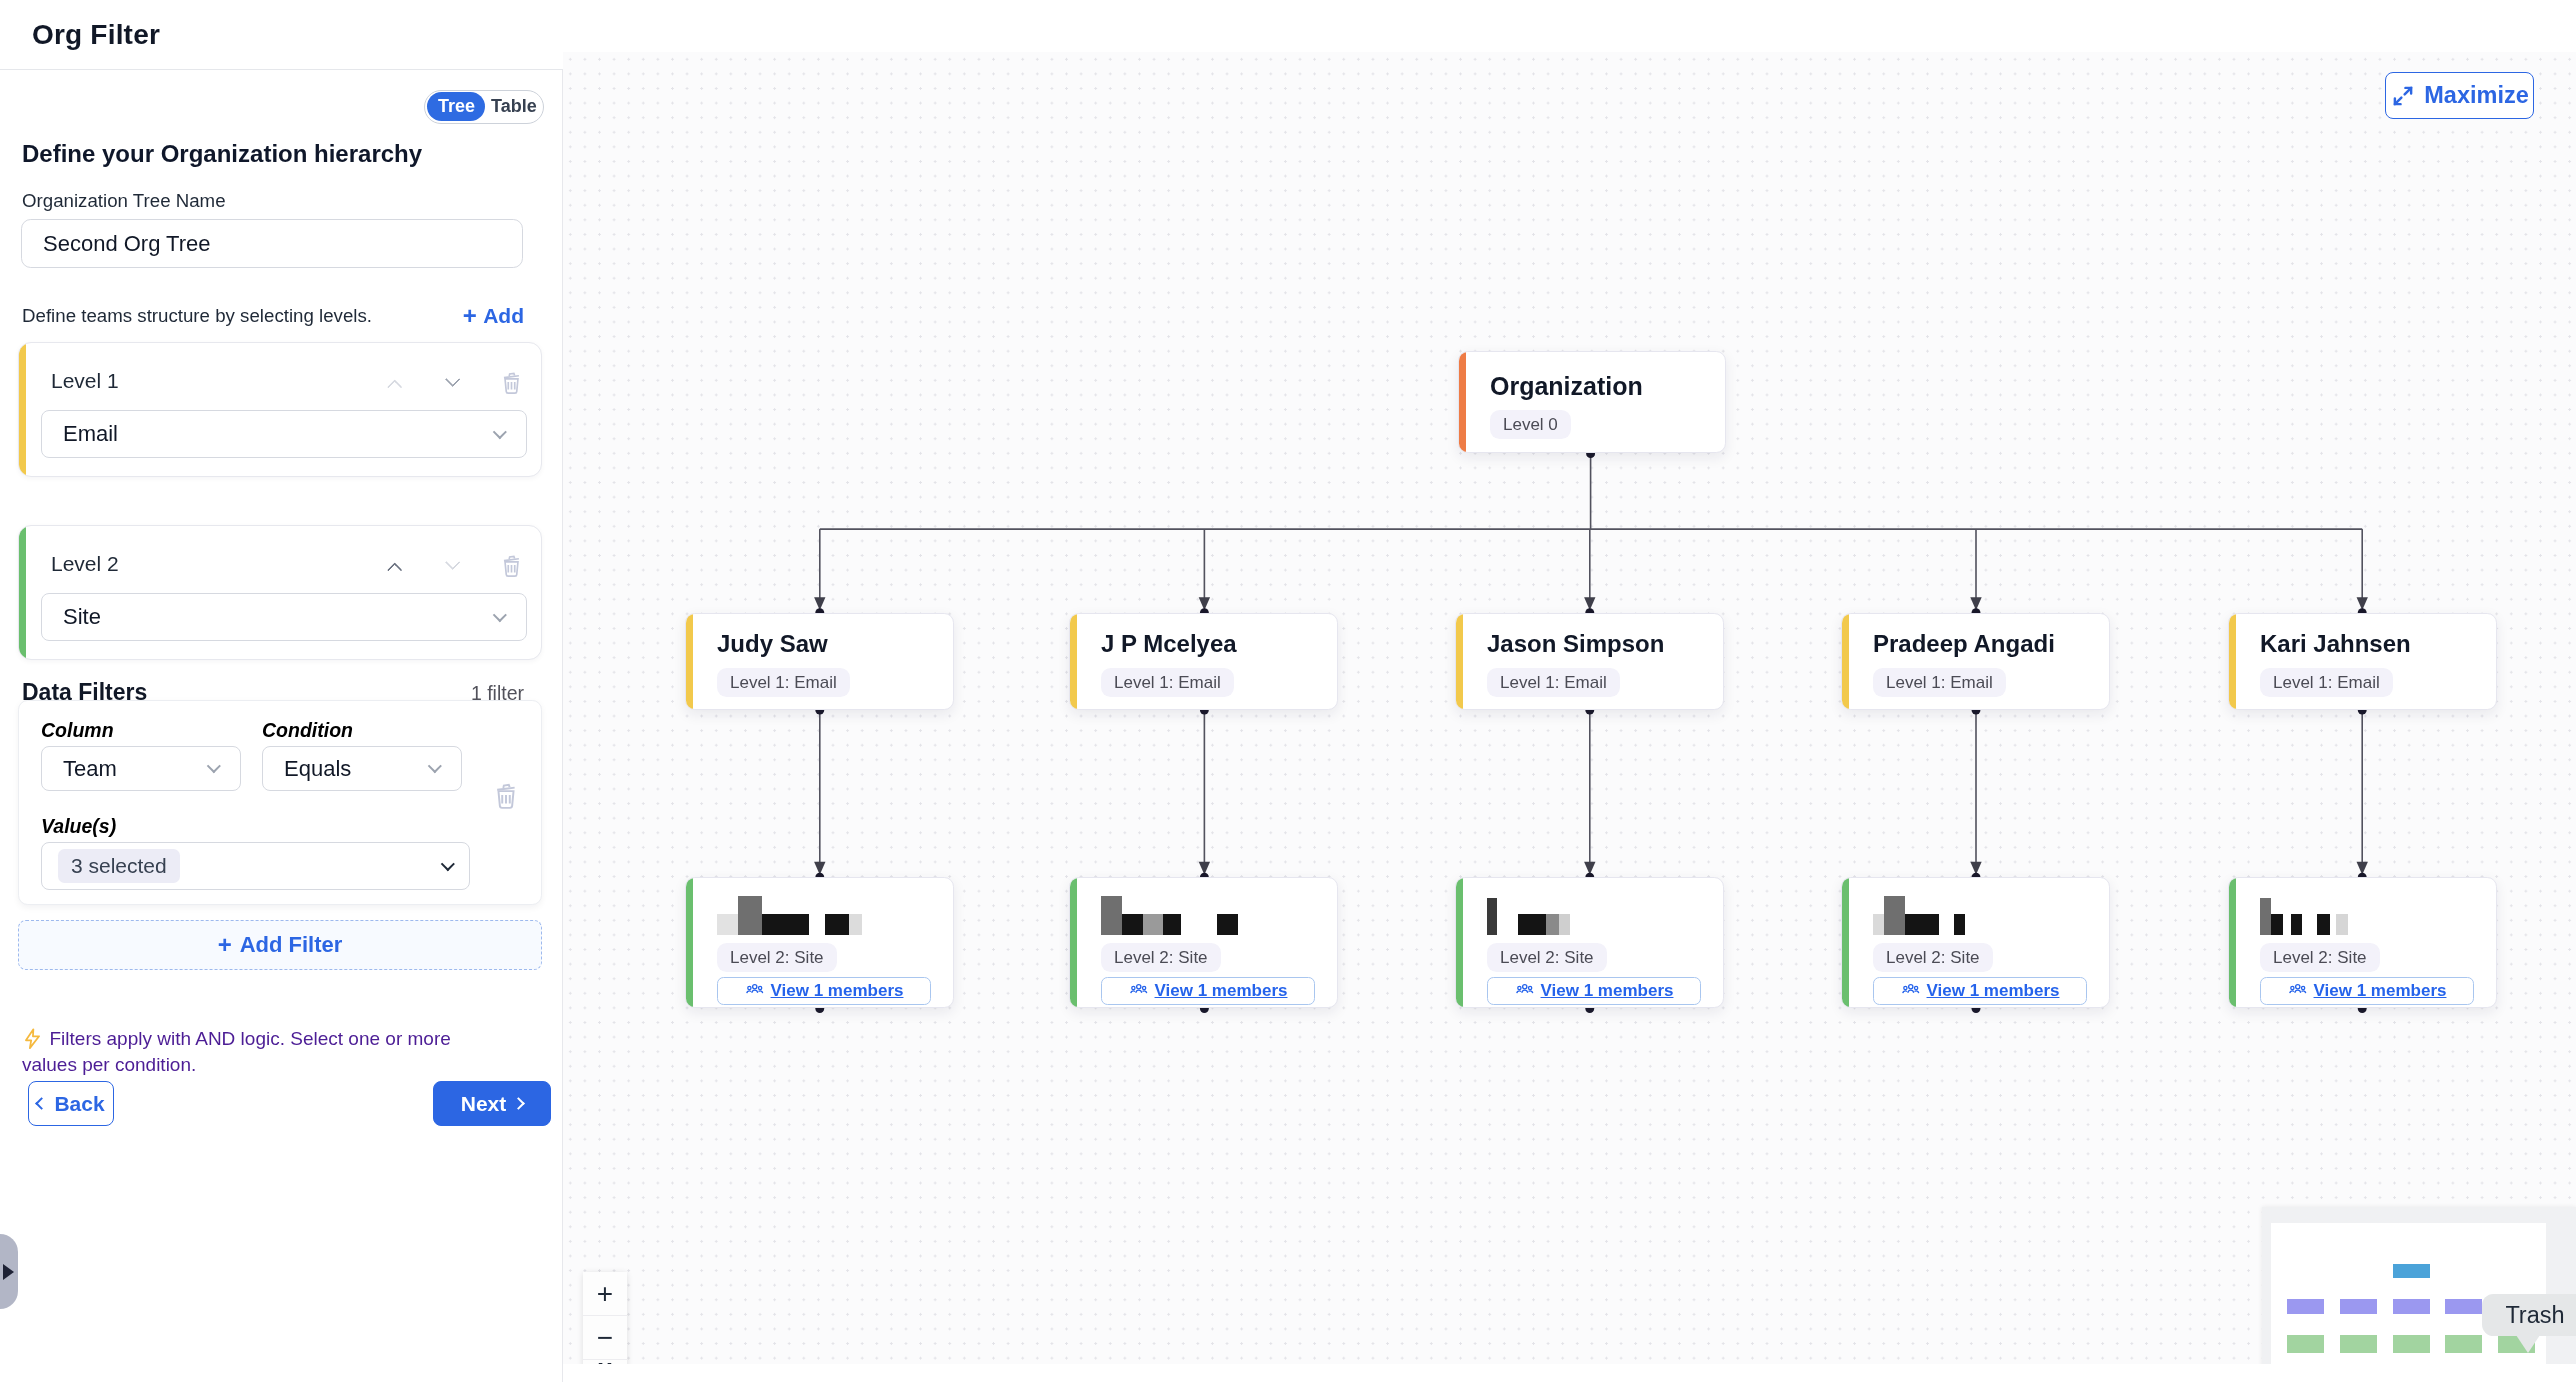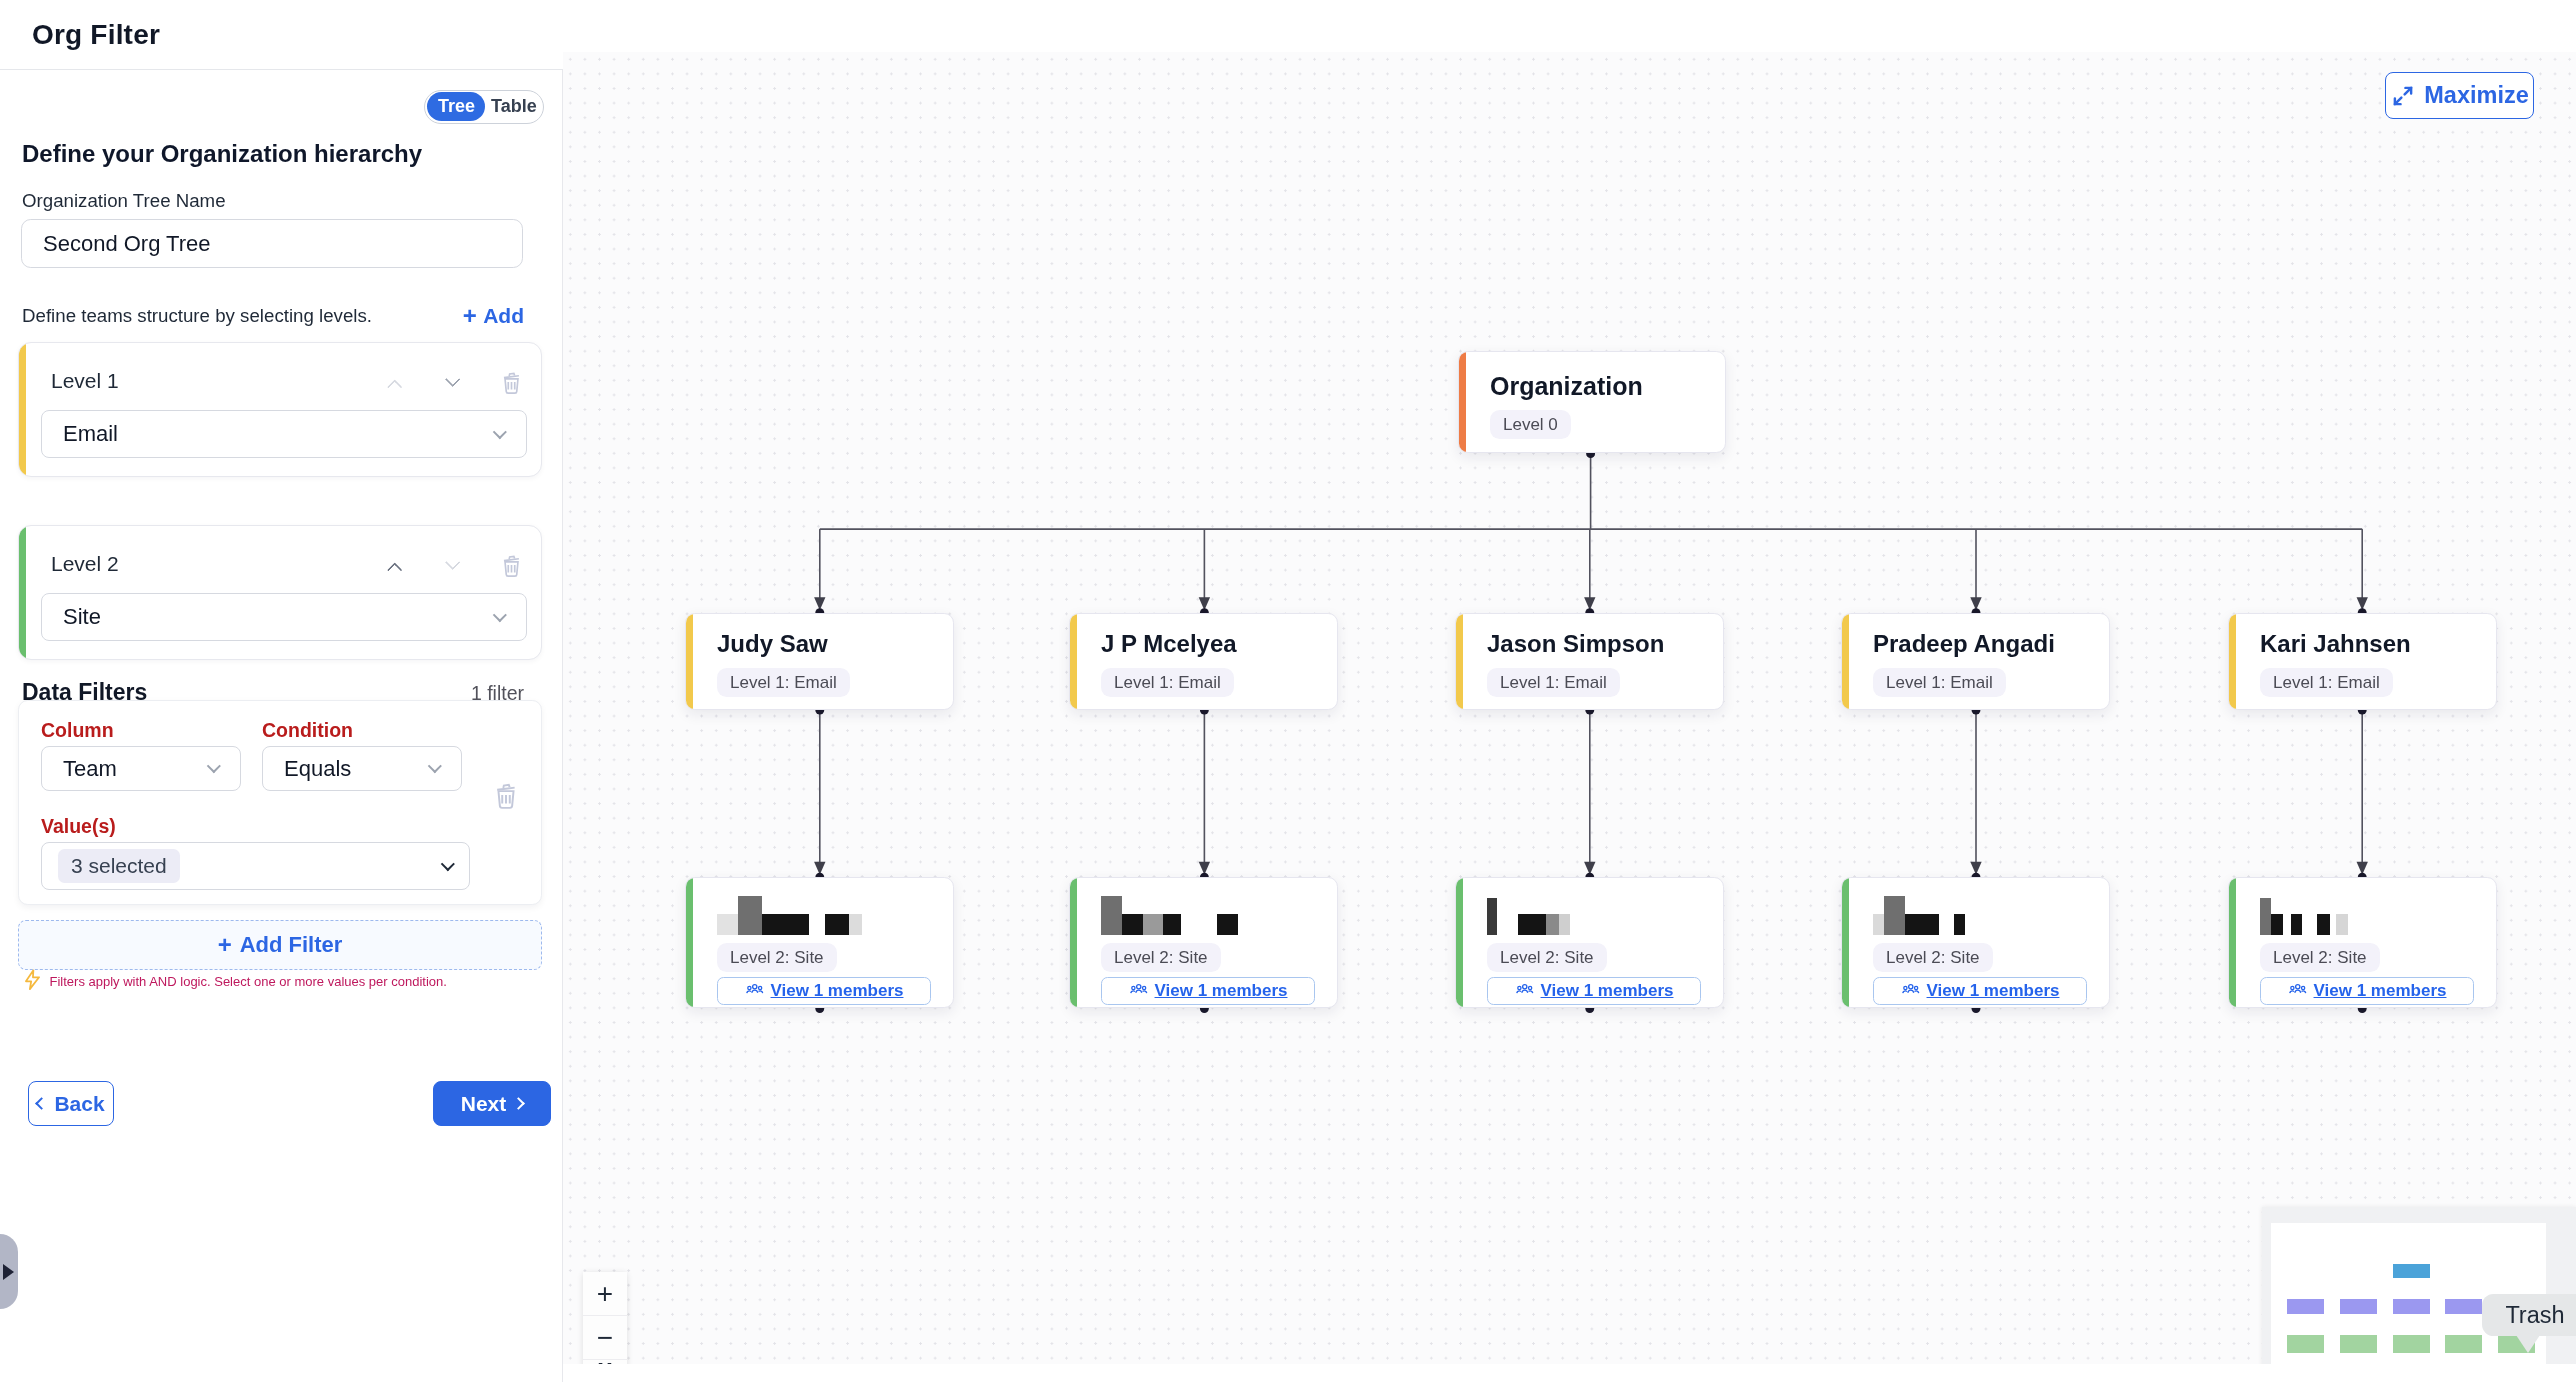--- a/index.html
+++ b/index.html
@@ -45,30 +45,30 @@
     display:flex; align-items:center; font-size:22px; color:#111827; padding:0 21px; justify-content:space-between; cursor:pointer; }
   .select .schev { width:9.7px; height:9.7px; border-right:2px solid #9ca3af; border-bottom:2px solid #9ca3af;
     transform:rotate(45deg); margin-top:-4.9px; }
   .lv-select { left:22px; top:67px; width:486px; height:48px; }
 
   .filters-head { position:absolute; left:22px; top:609px; width:502px; display:flex; justify-content:space-between; align-items:baseline; }
   .filters-head .t { font-size:23px; font-weight:600; color:#111827; }
   .filters-head .c { font-size:19.5px; color:#52525b; }
   .filter-card { position:absolute; left:18px; top:630px; width:524px; height:205px; background:#fff;
     border:0.8px solid #eceef2; border-radius:9.7px; box-shadow:0 2.4px 6.5px rgba(20,20,40,.05); }
-  .f-label { position:absolute; font-size:19.5px; font-weight:600; color:#b91c1c; }
+  .f-label { position:absolute; font-size:19.5px; font-weight:600; color:#000000;font-style:italic; }
   .f-select { height:45px; font-size:22px; }
   .chip { background:#ececf6; border-radius:6.5px; padding:4.9px 13px; font-size:21px; color:#374151; }
   .values-select { left:22px; top:141px; width:429px; height:48px; padding:0 16px; }
   .values-select .schev.bold { border-color:#1f2937; border-width:2.8px; }
 
   .add-filter { position:absolute; left:18px; top:850px; width:524px; height:50px;
     border:1.6px dashed #9db9ee; border-radius:8px; background:#f7faff; display:flex; align-items:center;
     justify-content:center; gap:8px; color:#2c66e3; font-size:22px; font-weight:600; cursor:pointer; }
-  .note { position:absolute; left:22px; top:899px; width:484px; font-size:13px; color:#be185d; line-height:1.38; }
+  .note { position:absolute; left:22px; top:956px; width:484px; font-size:19px; color:#4c1d95; line-height:1.38; }
   .note svg { vertical-align:-4px; margin-right:6.5px; }
 
   .btn { position:absolute; top:1011px; height:45px; border-radius:8px; display:flex; align-items:center;
     justify-content:center; gap:8px; font-size:21px; font-weight:700; cursor:pointer; }
   .btn-back { left:28px; width:86px; background:#fff; border:1.6px solid #2c66e3; color:#2c66e3; }
   .btn-next { left:433px; width:118px; background:#2c66e3; border:1.6px solid #2c66e3; color:#fff; }
   .bchev { width:9px; height:9px; border-right:2.4px solid #2c66e3; border-bottom:2.4px solid #2c66e3; }
   .bchev.left  { transform:rotate(135deg); }
   .bchev.right { transform:rotate(-45deg); border-color:#fff; }
 

